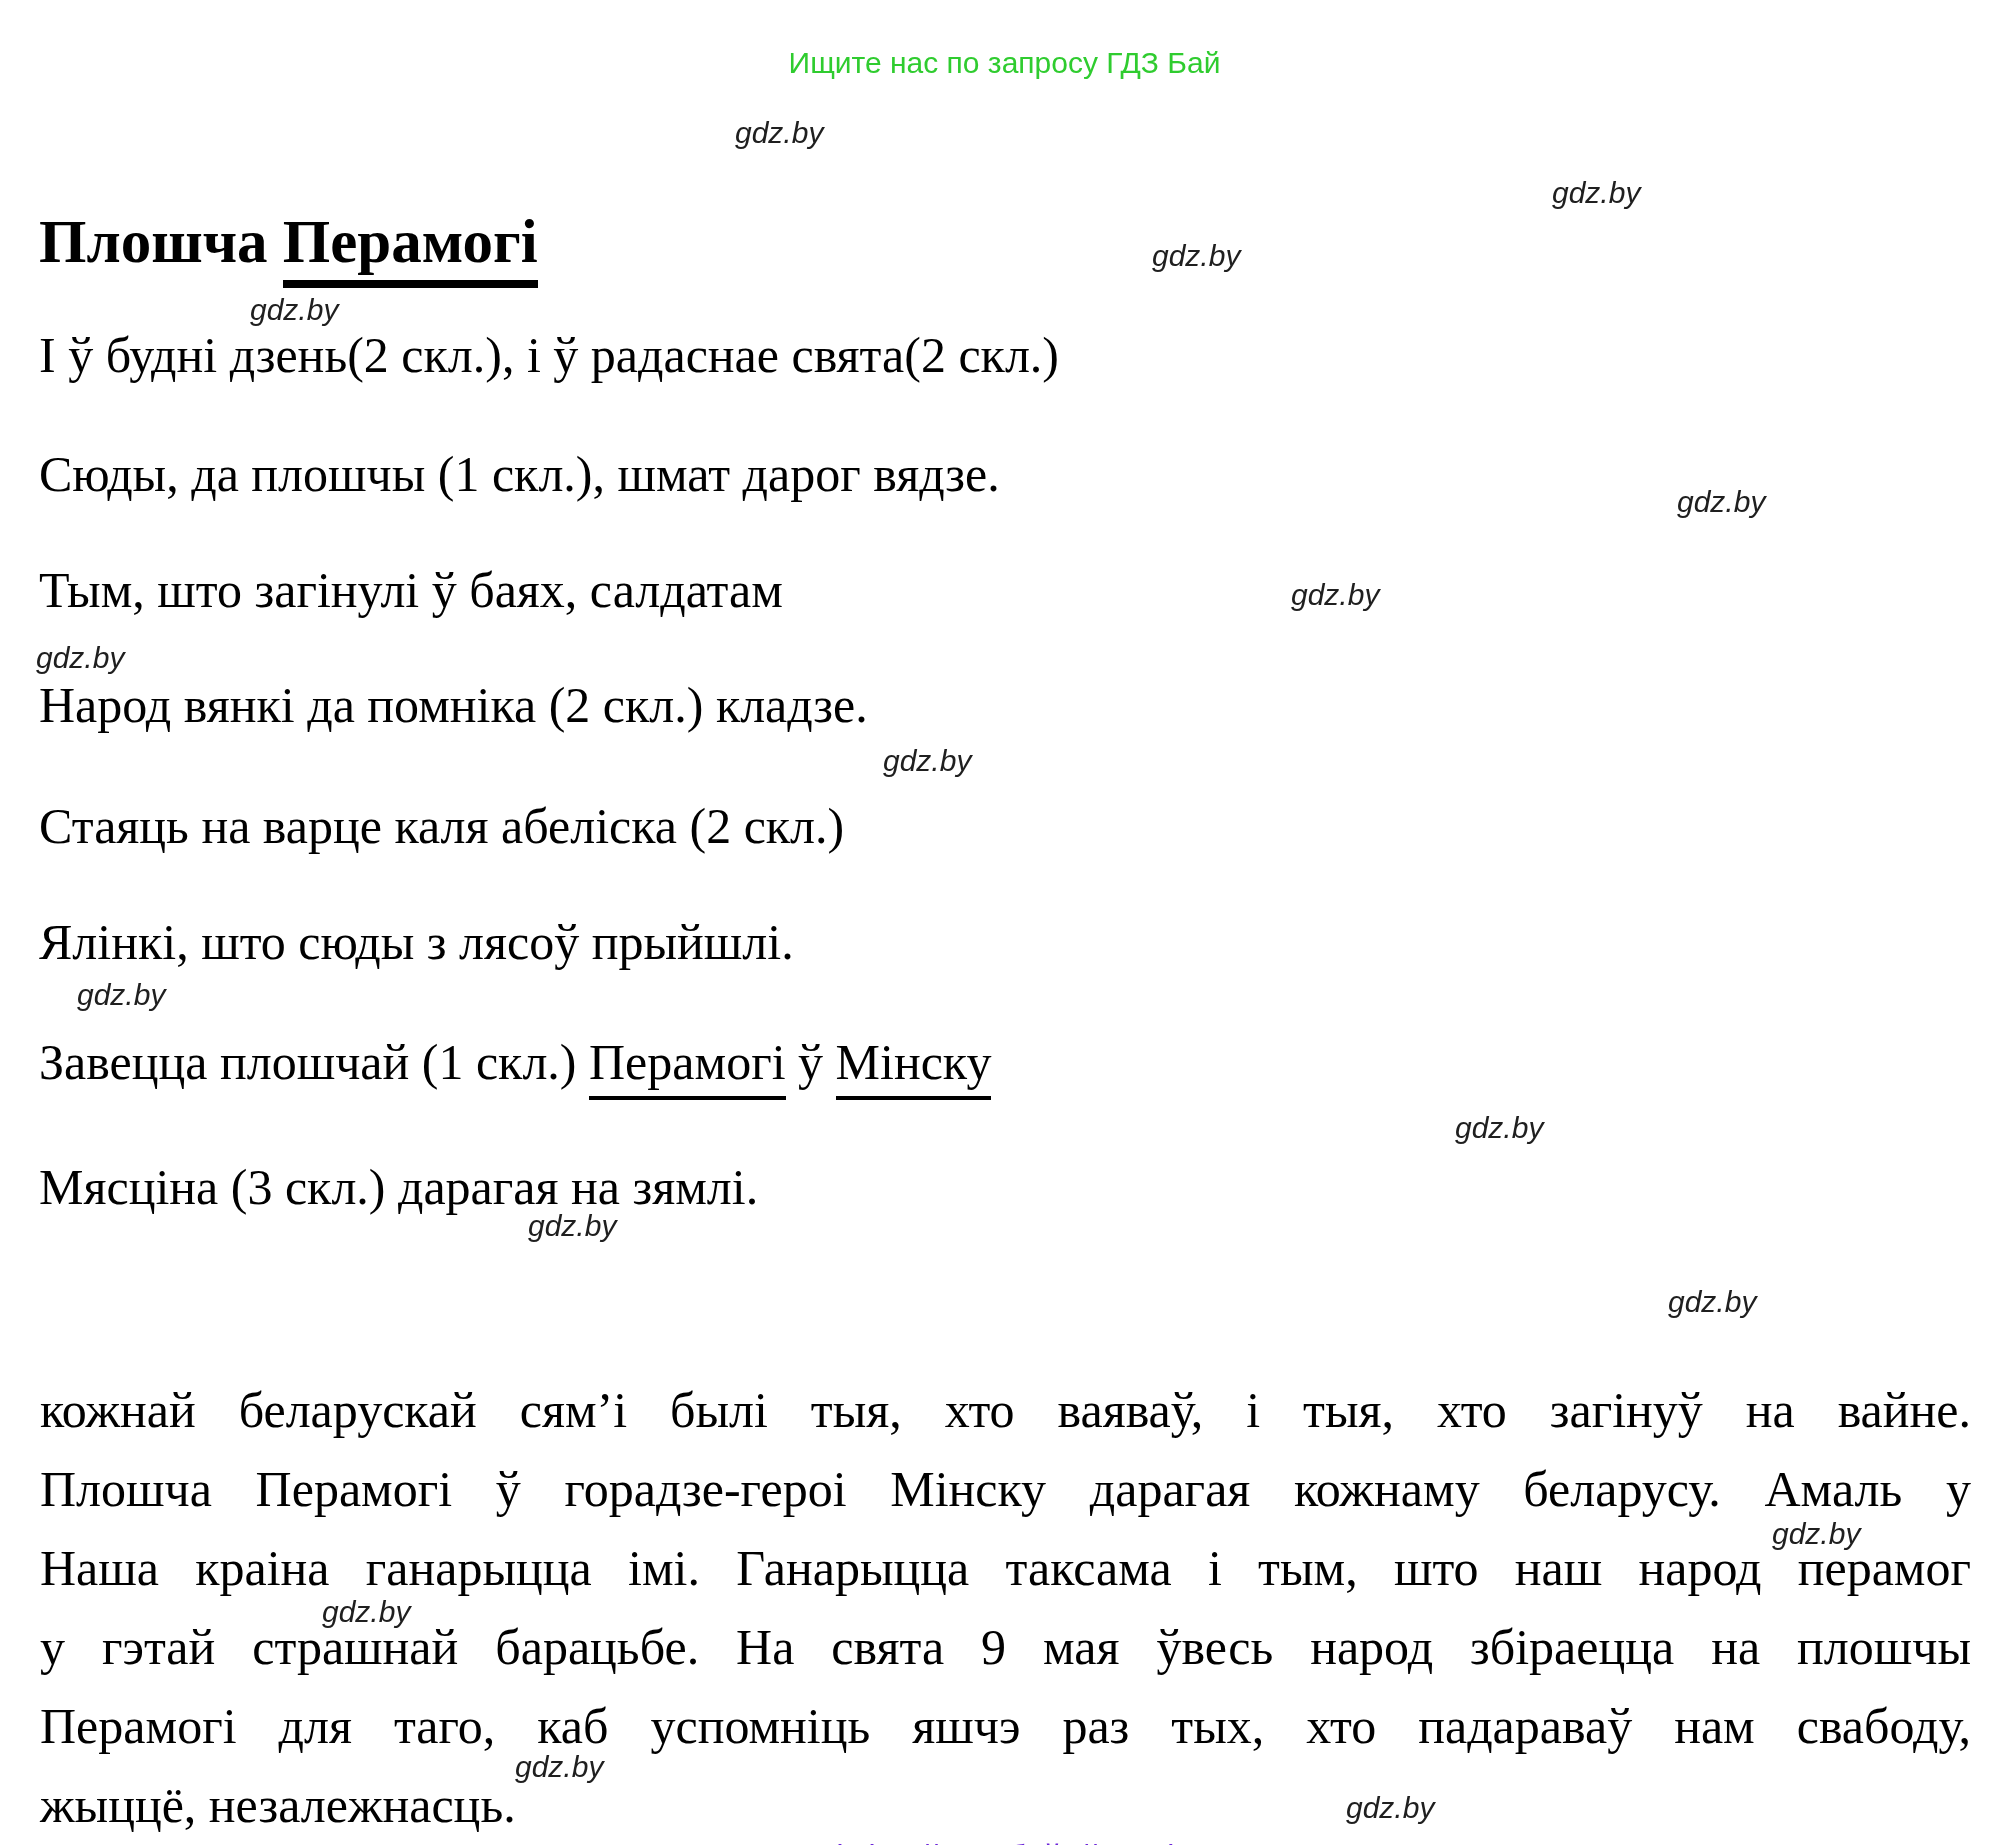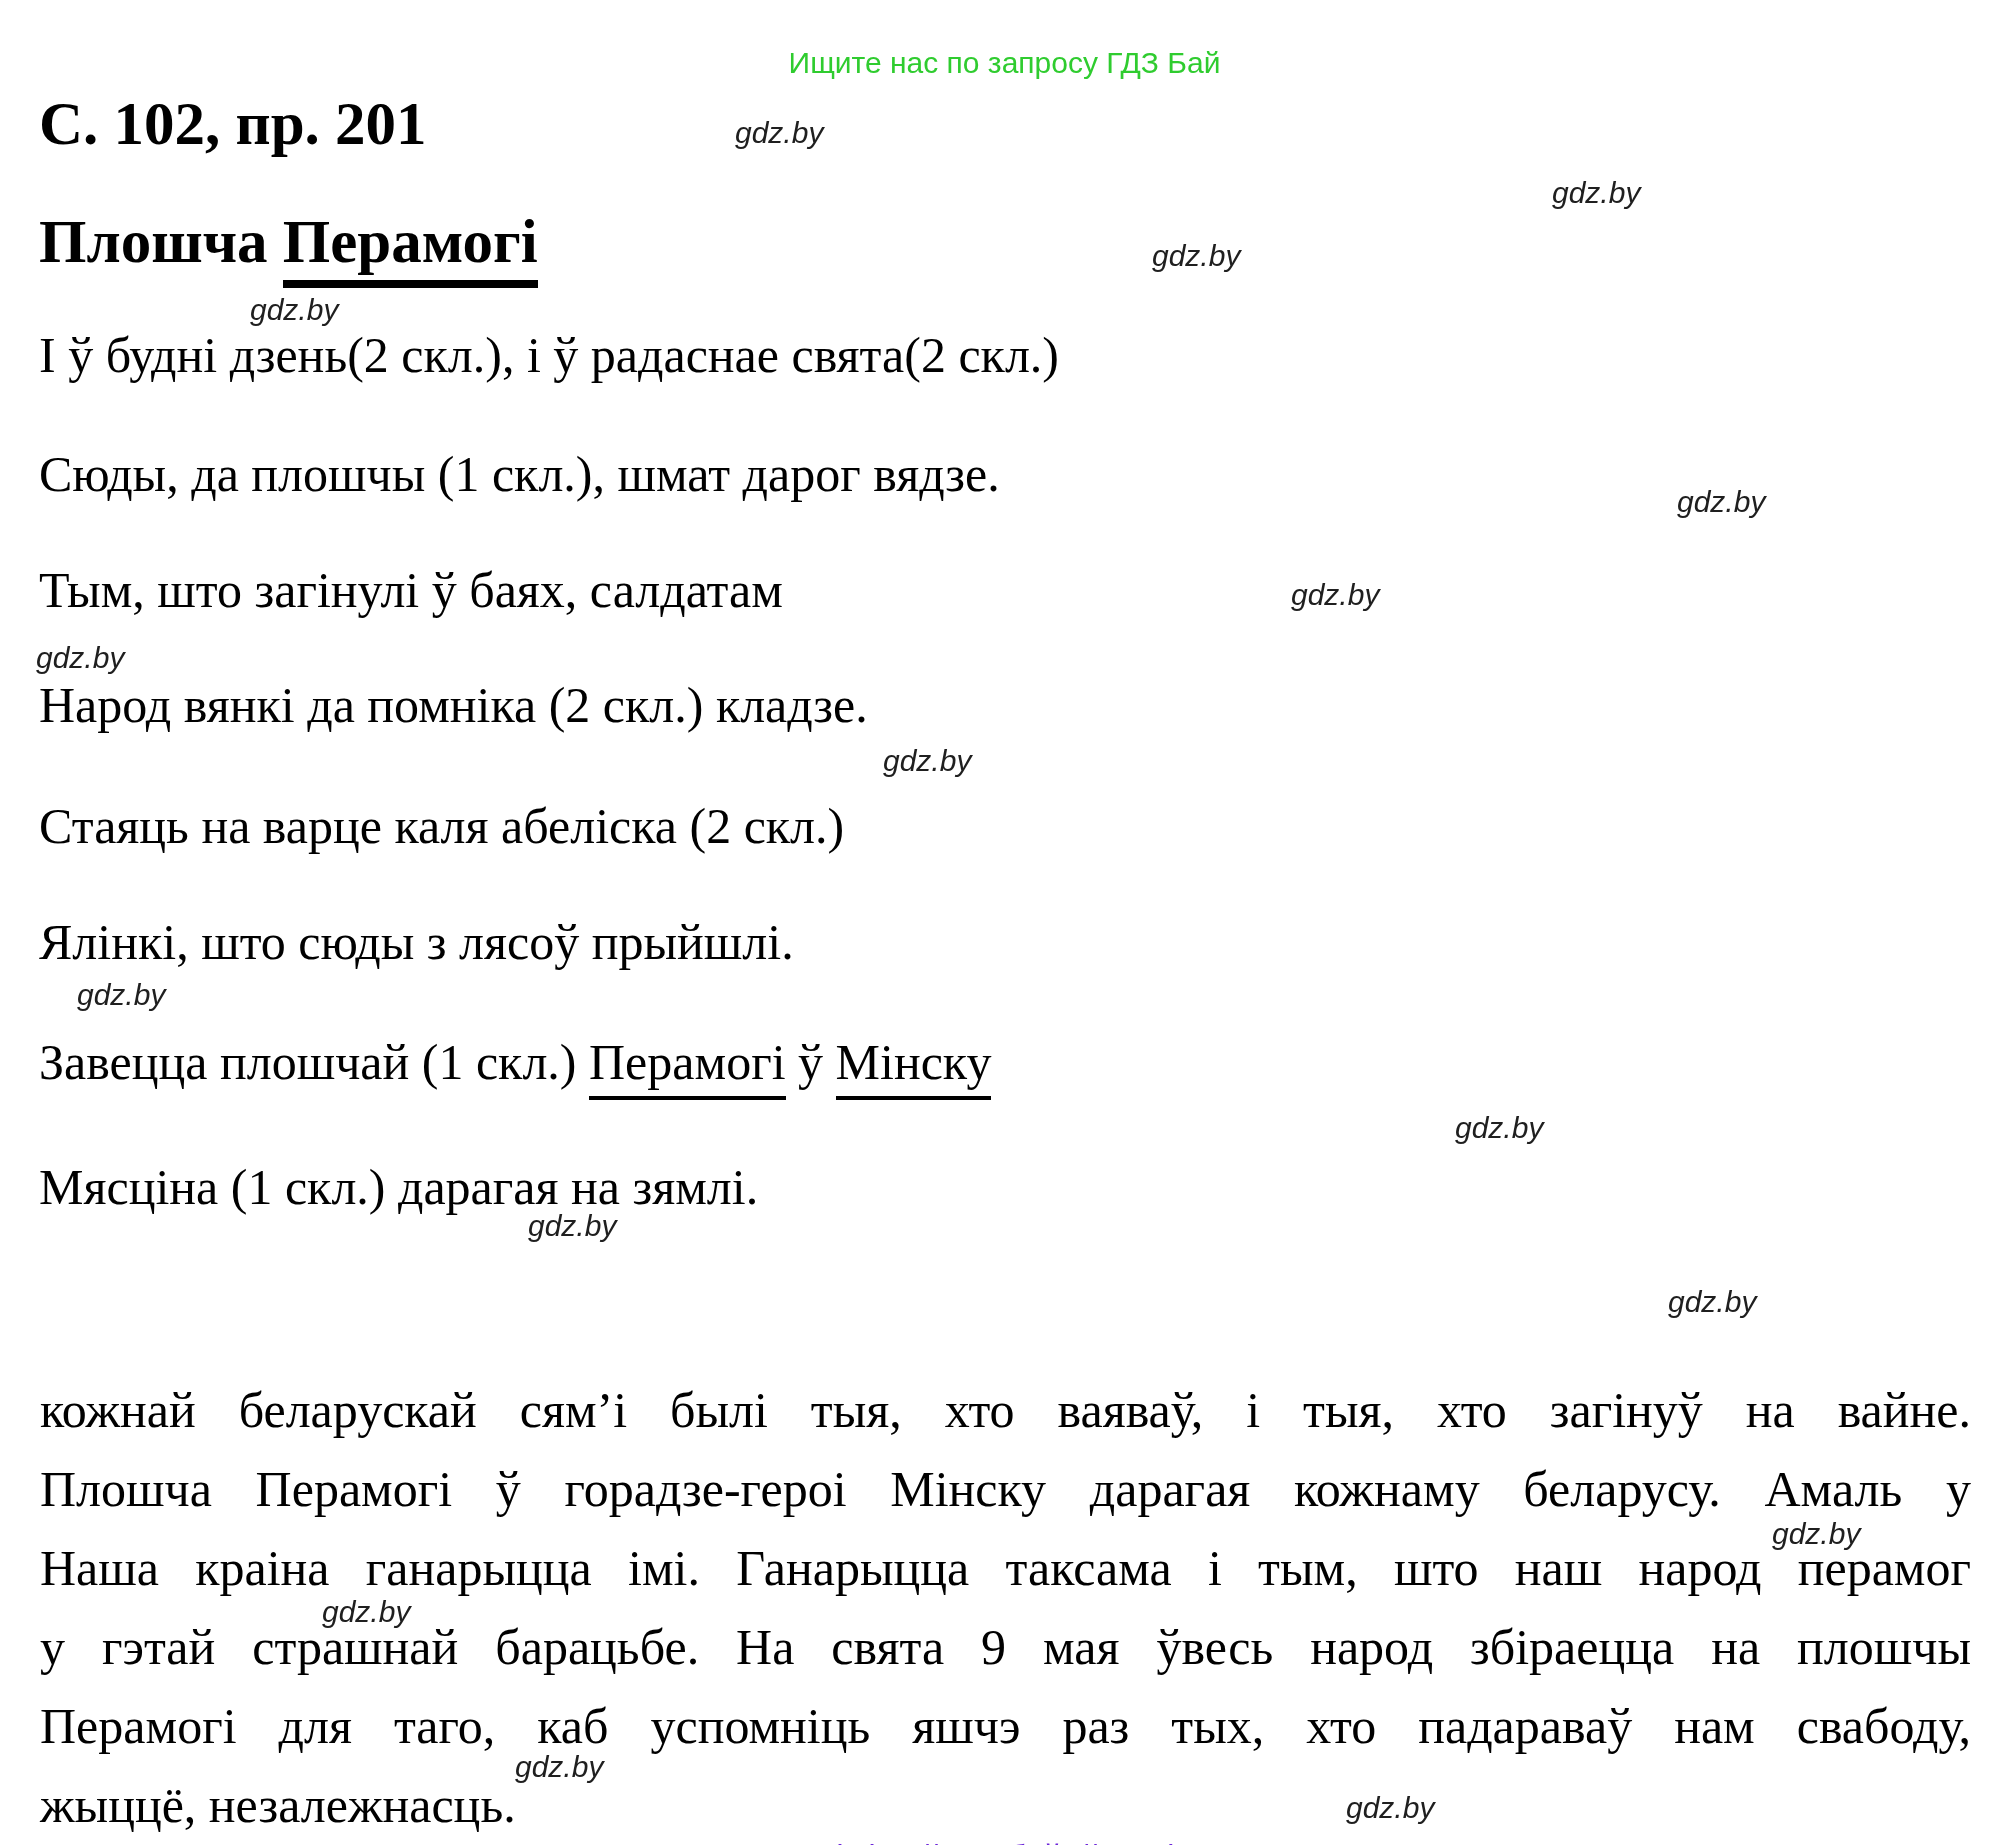--- a/index.html
+++ b/index.html
@@ -136,33 +136,32 @@
     white-space: pre;
   }
 </style>
 </head>
 <body>
 
 <div class="page">
 
   <div class="promo">Ищите нас по запросу ГДЗ Бай</div>
 
-  <h1 class="heading">С. 102, пр. 201</h1>
 
   <h2 class="title"><span>Плошча </span><span class="u">Перамогі</span></h2>
 
   <div>
     <div class="poem-line"><span>І ў будні дзень(2 скл.), і ў радаснае свята(2 скл.)</span></div>
     <div class="poem-line"><span>Сюды, да плошчы (1 скл.), шмат дарог вядзе.</span></div>
     <div class="poem-line"><span>Тым, што загінулі ў баях, салдатам</span></div>
     <div class="poem-line"><span>Народ вянкі да помніка (2 скл.) кладзе.</span></div>
     <div class="poem-line"><span>Стаяць на варце каля абеліска (2 скл.)</span></div>
     <div class="poem-line"><span>Ялінкі, што сюды з лясоў прыйшлі.</span></div>
     <div class="poem-line"><span>Завецца плошчай (1 скл.) </span><span class="u">Перамогі</span><span> ў </span><span class="u">Мінску</span></div>
-    <div class="poem-line"><span>Мясціна (1 скл.) дарагая на зямлі.</span></div>
+    <div class="poem-line"><span>Мясціна (3 скл.) дарагая на зямлі.</span></div>
   </div>
 
   <div class="para">
     <div class="pline">кожнай беларускай сям’і былі тыя, хто ваяваў, і тыя, хто загінуў на вайне.</div>
     <div class="pline">Плошча Перамогі ў горадзе-героі Мінску дарагая кожнаму беларусу. Амаль у</div>
     <div class="pline">Наша краіна ганарыцца імі. Ганарыцца таксама і тым, што наш народ перамог</div>
     <div class="pline">у гэтай страшнай барацьбе. На свята 9 мая ўвесь народ збіраецца на плошчы</div>
     <div class="pline">Перамогі для таго, каб успомніць яшчэ раз тых, хто падараваў нам свабоду,</div>
     <div class="pline last">жыццё, незалежнасць.</div>
   </div>

